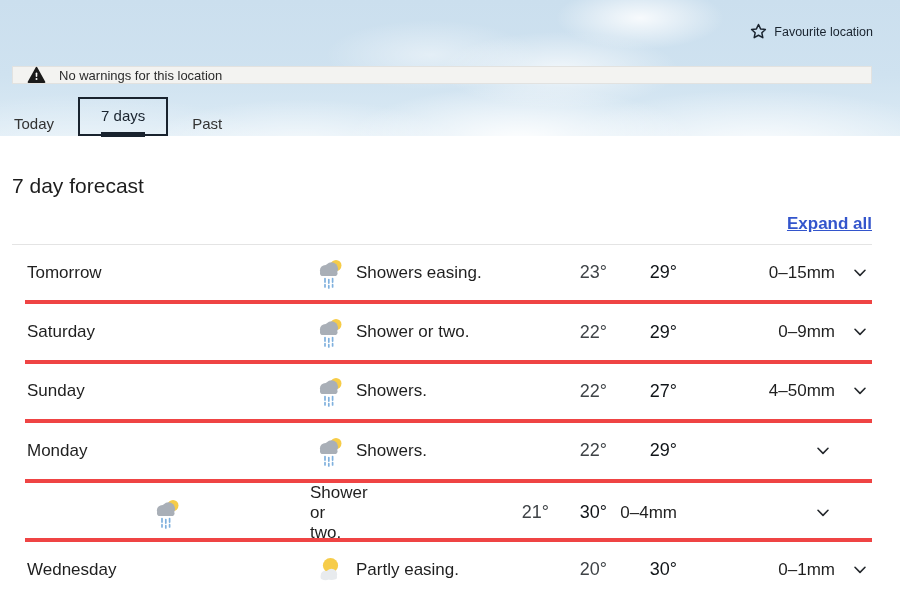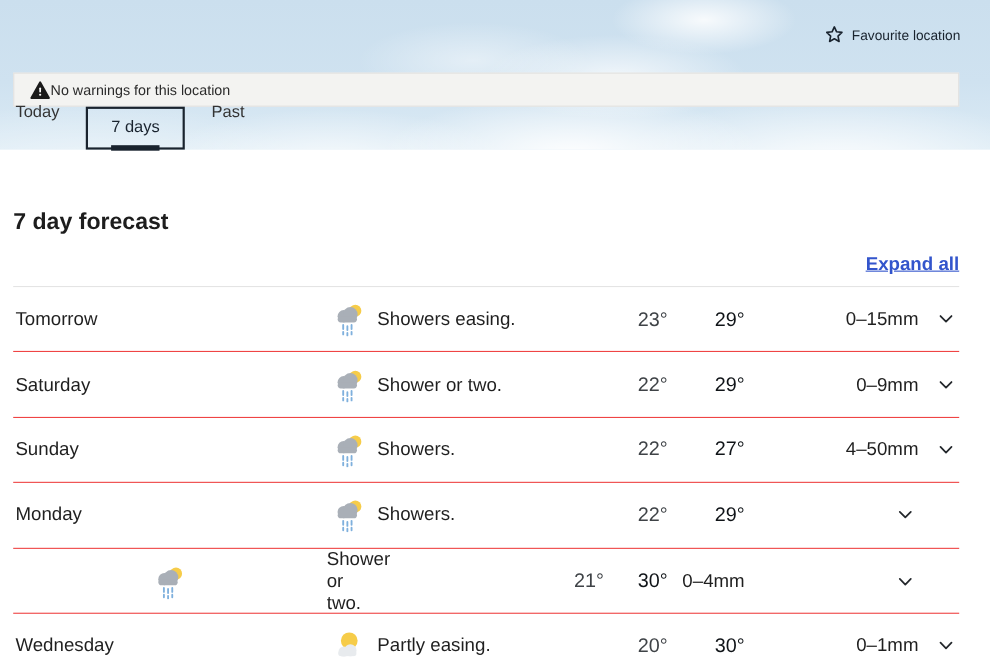--- a/index.html
+++ b/index.html
@@ -42,39 +42,40 @@
     display: flex;
     align-items: center;
     gap: 7px;
     cursor: pointer;
   }
   .favourite-label { font-size: 12.5px; color: #19232e; }
 
   .warning-banner {
     position: absolute;
     left: 12px; right: 28px; top: 66px;
-    height: 31px;
+    height: 18px;
     background: #f3f3f1;
     border: 1px solid #e2e2e0;
     display: flex;
     align-items: center;
+    gap: 13px;
     padding-left: 14px;
   }
   .warning-text { font-size: 13px; color: #2b2b2b; }
 
   .tabs {
     position: absolute;
     left: 14px; bottom: 0;
     display: flex;
     align-items: flex-end;
   }
   .tab {
     font-size: 15px;
     color: #333;
-    padding: 9px 0 26px 0;
+    padding: 9px 0 4px 0;
     margin-right: 24px;
     cursor: pointer;
   }
   .tab.selected {
     position: relative;
     border: 2px solid #19232e;
     padding: 8px 21px 10px 21px;
     color: #19232e;
   }
   .tab.selected::after {
@@ -84,23 +85,23 @@
     transform: translateX(-50%);
     width: 44px; height: 5px;
     background: #19232e;
   }
 
   
   .main {
     padding: 0 28px 0 12px;
   }
   .section-heading {
-    margin-top: 54px;
+    margin-top: 38px;
     font-size: 21px;
-    font-weight: 700;
+    font-weight: 400;
     color: #1d1d1d;
   }
   .expand-row {
     margin-top: 16px;
     text-align: right;
     padding-bottom: 10px;
   }
   .expand-link {
     font-size: 17px;
     font-weight: 700;
@@ -108,22 +109,23 @@
     text-decoration: underline;
     cursor: pointer;
   }
 
   .forecast-table { border-top: 1px solid #e4e4e4; }
   .forecast-row {
     display: grid;
     grid-template-columns: 281px 46px 1fr 58px 70px 158px 37px;
     align-items: center;
     height: 59.4px;
-    border-bottom: 1px solid #ef4444;
+    border-bottom: 4px solid #ef4444;
     cursor: pointer;
+    margin-left: 13px;
   }
   .cell-day { font-size: 17px; color: #1f1f1f; padding-left: 2px; }
   .cell-icon { display: flex; justify-content: center; align-items: center; }
   .cell-summary { font-size: 17px; color: #1f1f1f; padding-left: 4px; }
   .cell-min { font-size: 18px; color: #3f4347; text-align: right; }
   .cell-max { font-size: 18px; font-weight: 400; color: #101418; text-align: right; }
   .cell-rain { font-size: 17px; color: #1f1f1f; text-align: right; }
   .cell-chev { display: flex; justify-content: flex-end; padding-right: 2px; }
   .chev-btn { background: none; border: none; cursor: pointer; display: flex; padding: 2px; }
 </style>

